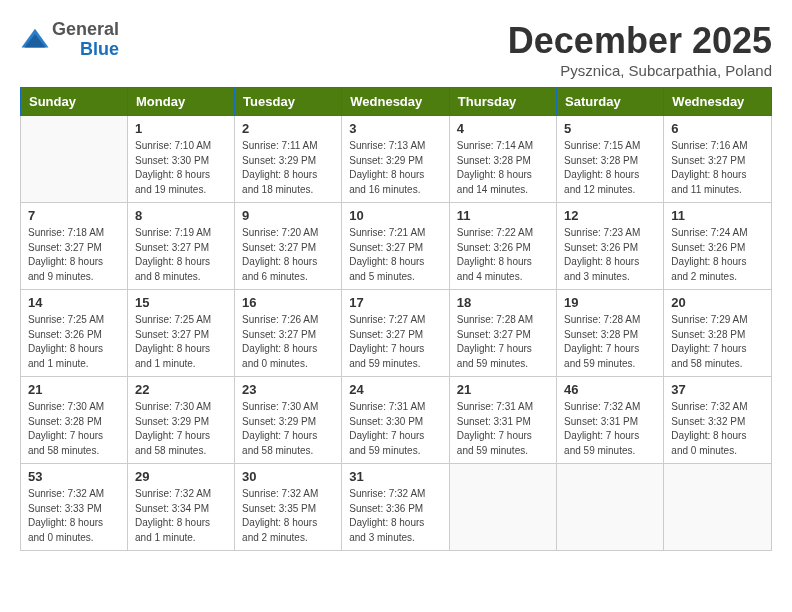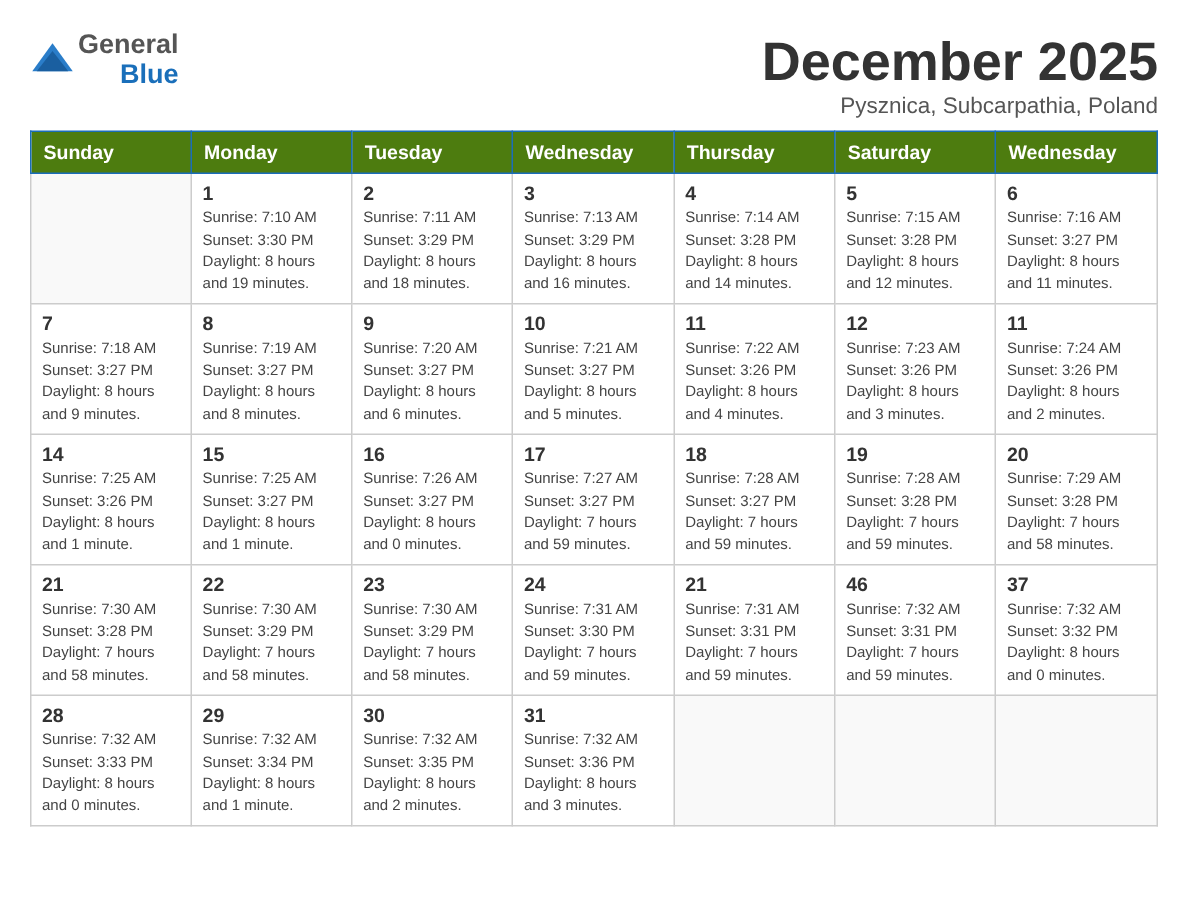--- a/index.html
+++ b/index.html
@@ -232,21 +232,21 @@
           <span class="day-number">46</span>
           <div class="day-info">Sunrise: 7:32 AM<br>Sunset: 3:31 PM<br>Daylight: 7 hours and 59 minutes.</div>
         </td>
         <td>
           <span class="day-number">37</span>
           <div class="day-info">Sunrise: 7:32 AM<br>Sunset: 3:32 PM<br>Daylight: 8 hours and 0 minutes.</div>
         </td>
       </tr>
       <tr>
         <td>
-          <span class="day-number">28</span>
+          <span class="day-number">53</span>
           <div class="day-info">Sunrise: 7:32 AM<br>Sunset: 3:33 PM<br>Daylight: 8 hours and 0 minutes.</div>
         </td>
         <td>
           <span class="day-number">29</span>
           <div class="day-info">Sunrise: 7:32 AM<br>Sunset: 3:34 PM<br>Daylight: 8 hours and 1 minute.</div>
         </td>
         <td>
           <span class="day-number">30</span>
           <div class="day-info">Sunrise: 7:32 AM<br>Sunset: 3:35 PM<br>Daylight: 8 hours and 2 minutes.</div>
         </td>

